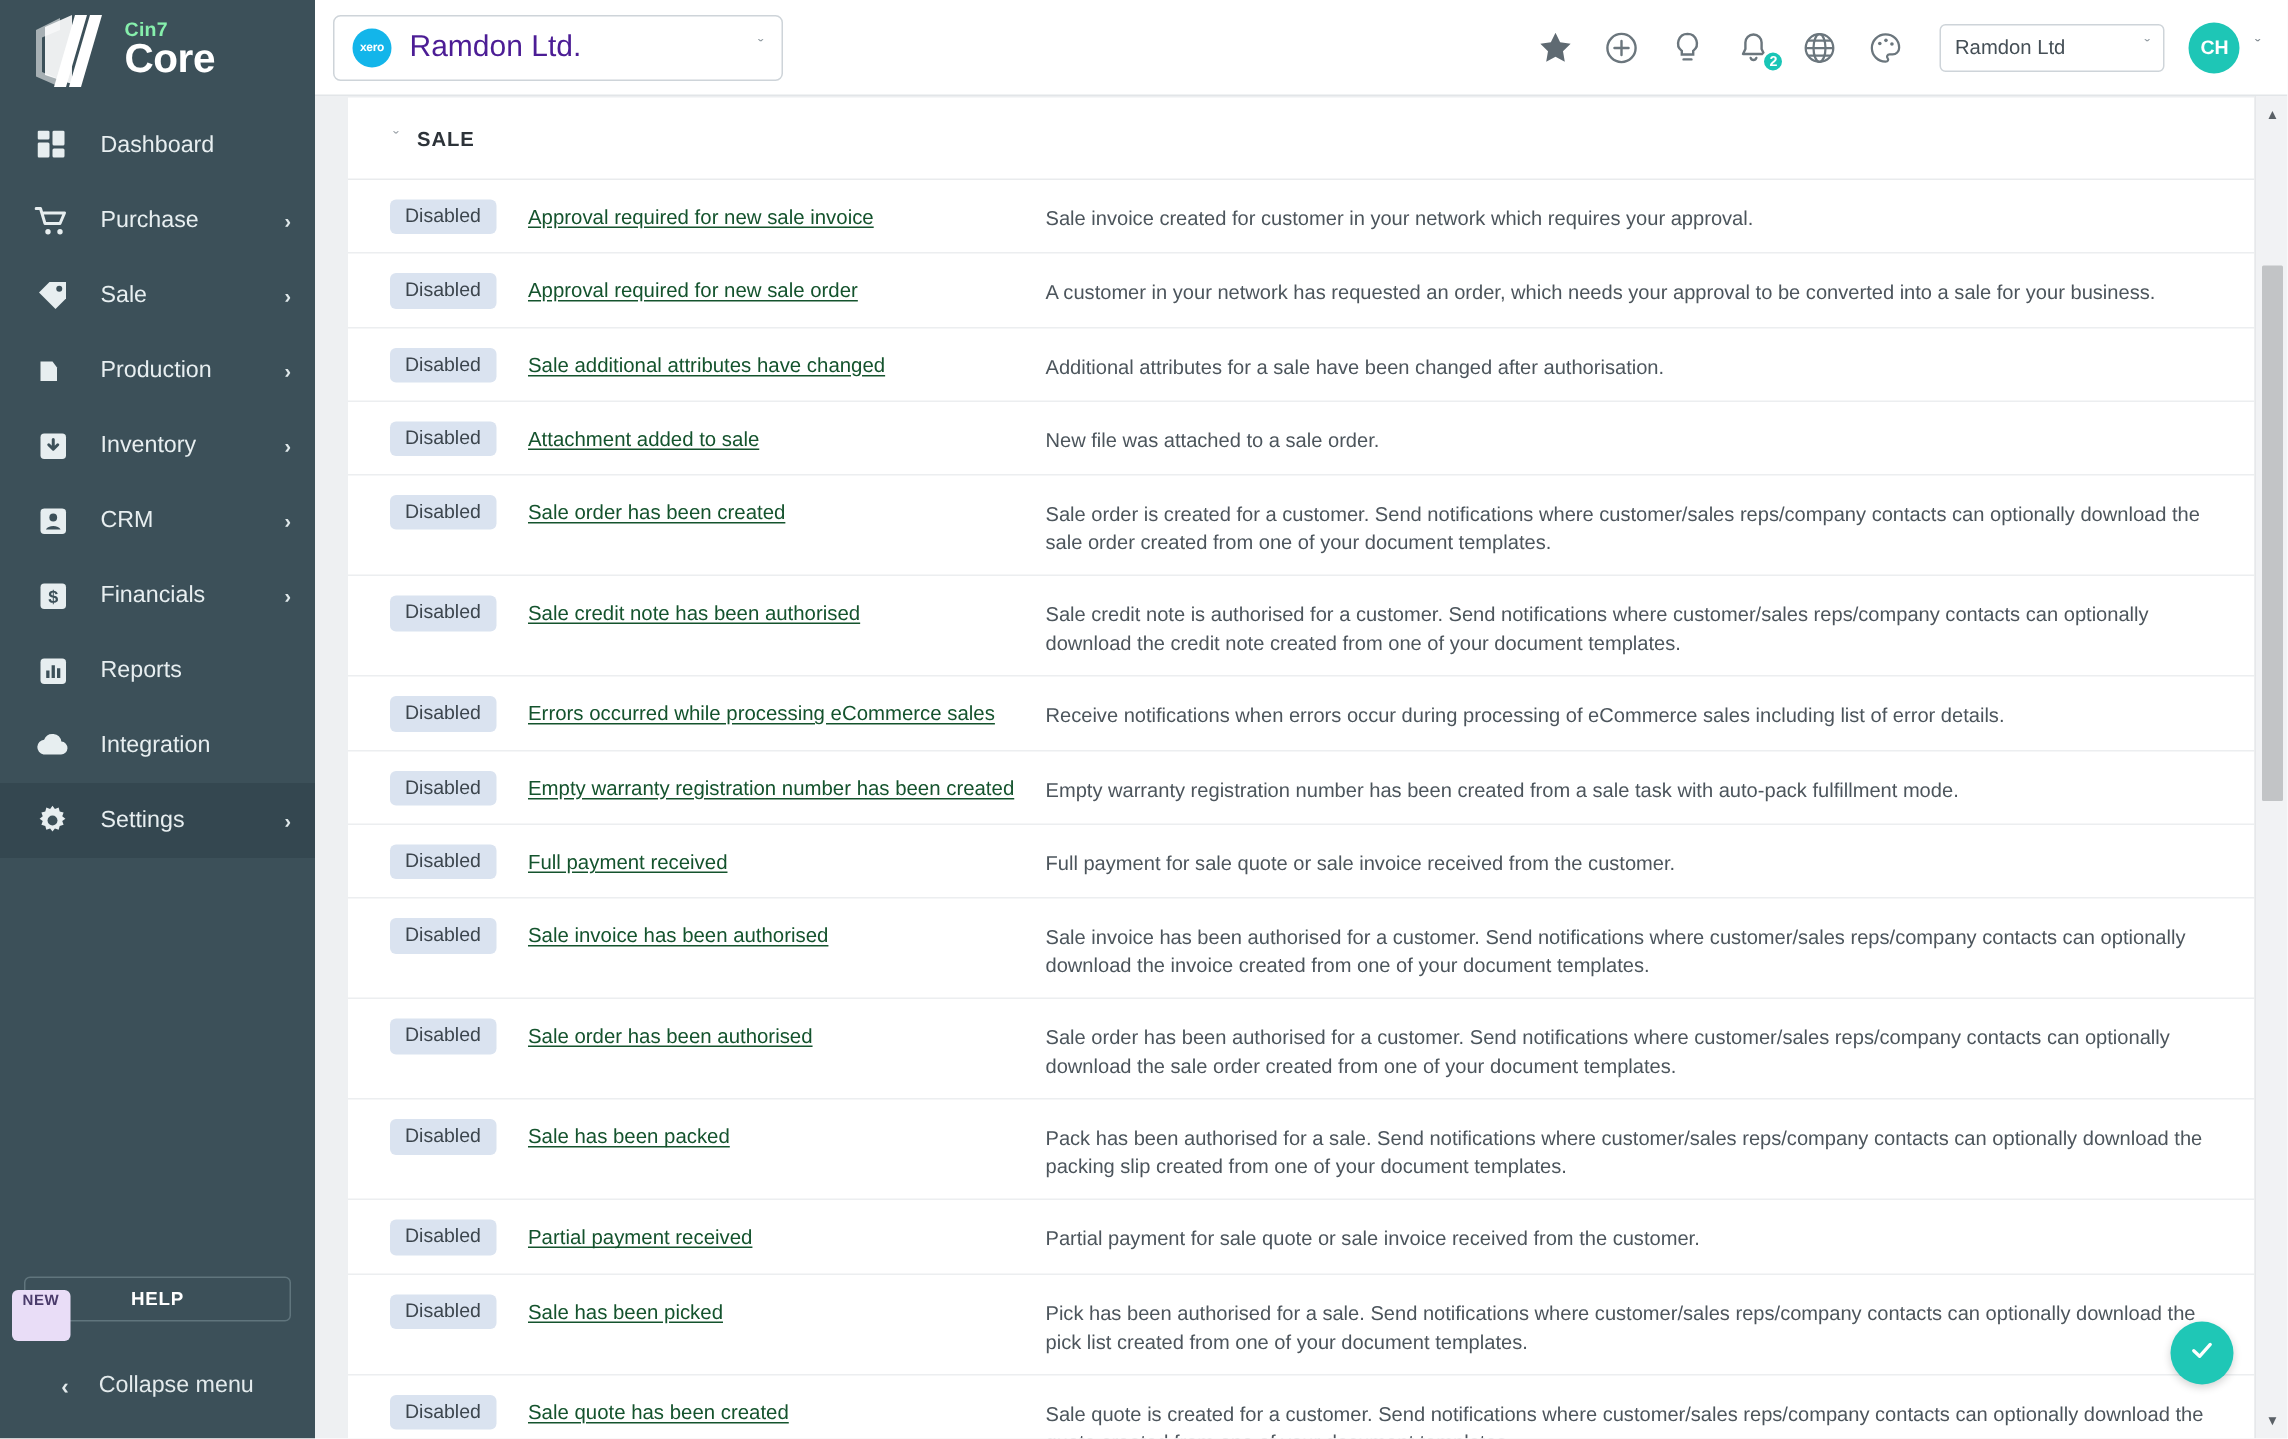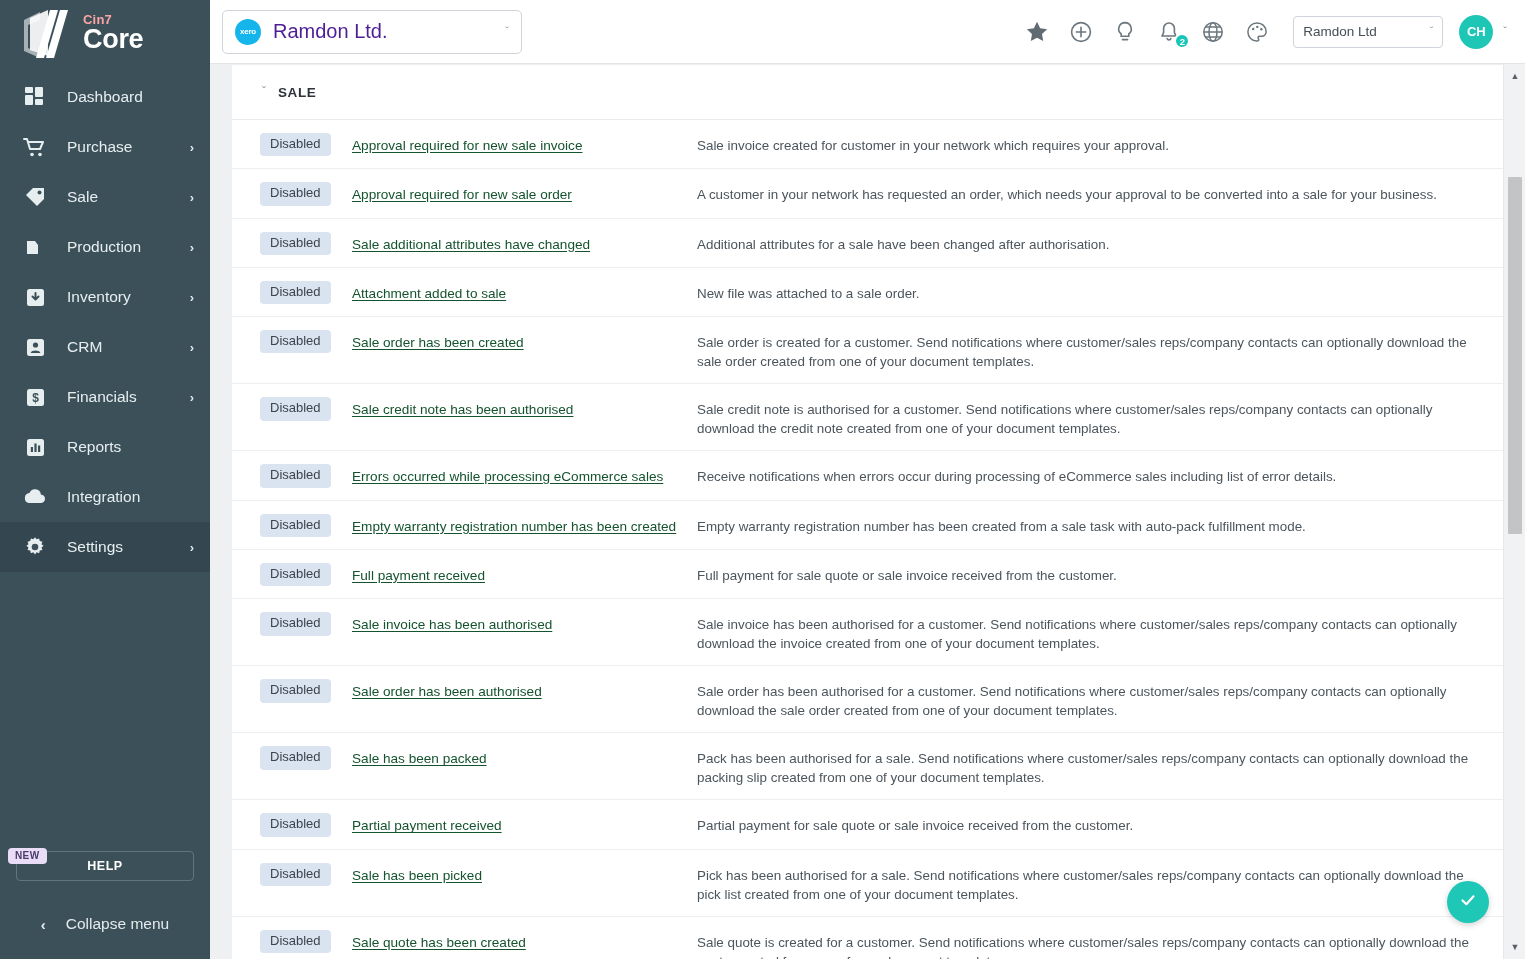--- a/index.html
+++ b/index.html
@@ -24,21 +24,21 @@
   }
   .logo-wrap {
     height: 68px;
     display: flex; align-items: center;
     padding-left: 18px;
     gap: 9px;
   }
   .logo-mark { width: 56px; height: 52px; flex: 0 0 56px; }
   .logo-text { line-height: 1; padding-bottom: 2px; }
   .logo-cin7 {
-    font-size: 13px; font-weight: bold; color: #fca5a5;
+    font-size: 13px; font-weight: bold; color: #86efac;
     letter-spacing: .2px; display: block; margin-bottom: 1px;
   }
   .logo-core {
     font-size: 27px; font-weight: bold; color: #ffffff;
     letter-spacing: -.3px; display: block; line-height: .95;
   }
   .nav { margin-top: 4px; }
   .nav-item {
     height: 50px;
     display: flex; align-items: center;
@@ -61,25 +61,25 @@
     font-size: 13px; color: #dfe8ea; font-weight: bold;
     line-height: 1;
   }
   .sidebar-bottom {
     margin-top: auto;
     padding: 0 16px 18px 16px;
     position: relative;
   }
   .new-badge {
     position: absolute;
-    left: 8px; top: 14px;
+    left: 8px; top: 26px;
     background: #e9ddf7; color: #4a3b6b;
     font-size: 10px; font-weight: bold;
     border-radius: 4px;
-    padding: 2px 7px 3px 7px;
+    padding: 2px 7px 21px 7px;
     letter-spacing: .4px;
   }
   .help-btn {
     margin-top: 17px;
     height: 30px;
     border: 1px solid #60757d;
     border-radius: 4px;
     color: #ffffff;
     font-size: 12.5px; font-weight: bold;
     letter-spacing: .5px;

